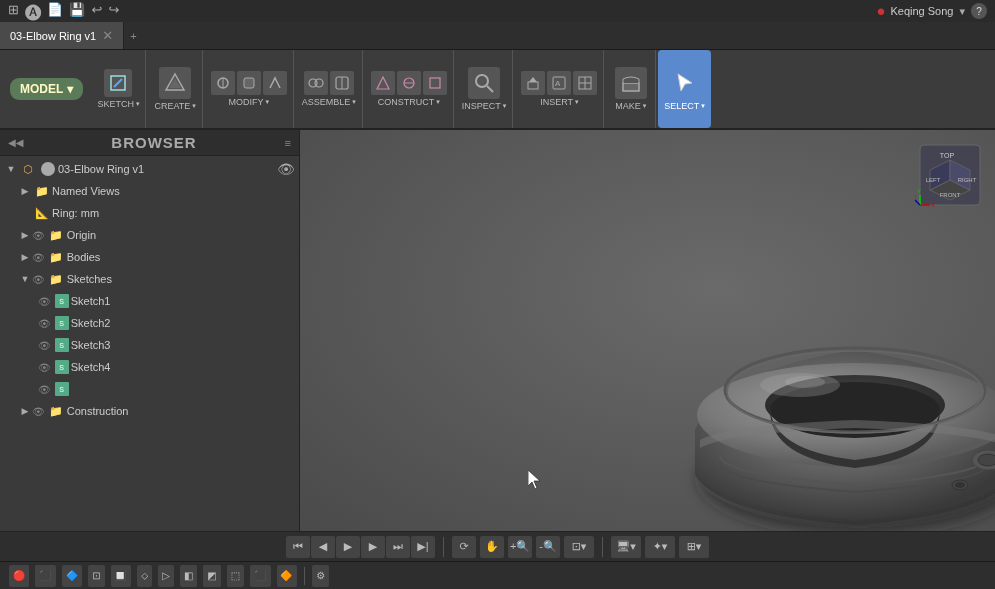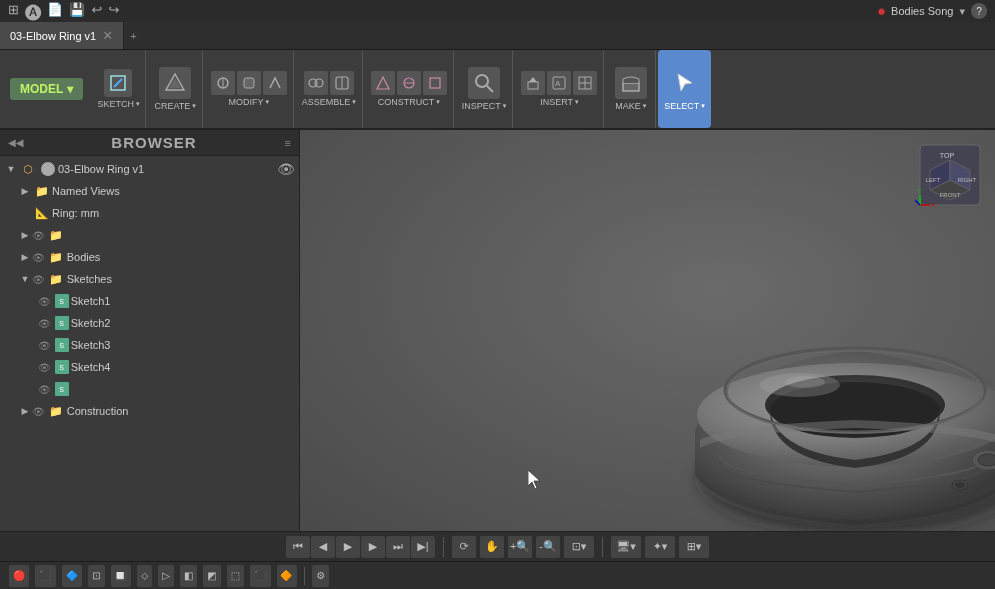--- a/index.html
+++ b/index.html
@@ -22,21 +22,21 @@
     .tool-group { display: flex; flex-direction: column; align-items: center; padding: 4px 6px; border-right: 1px solid #555; height: 100%; justify-content: center; gap: 2px; min-width: 50px; }
     .tool-group:last-child { border-right: none; }
     .tool-icon { width: 32px; height: 32px; background: #555; border-radius: 3px; display: flex; align-items: center; justify-content: center; cursor: pointer; font-size: 16px; color: #ddd; }
     .tool-icon.active { background: #5a8acd; }
     .tool-label { font-size: 9px; color: #bbb; text-align: center; display: flex; align-items: center; gap: 2px; cursor: pointer; }
     .caret { font-size: 7px; }
     .tool-group-multi { display: flex; flex-direction: row; gap: 2px; }
     .tool-icon-small { width: 24px; height: 24px; background: #555; border-radius: 2px; display: flex; align-items: center; justify-content: center; cursor: pointer; font-size: 12px; color: #ddd; }
 
     
-    #model-btn { background: #5a7a5a; color: #bef264; padding: 4px 10px; border-radius: 3px; font-size: 12px; font-weight: bold; cursor: pointer; display: flex; align-items: center; gap: 4px; margin: 0 6px; }
+    #model-btn { background: #5a7a5a; color: #fef9c3; padding: 4px 10px; border-radius: 9px; font-size: 12px; font-weight: bold; cursor: pointer; display: flex; align-items: center; gap: 4px; margin: 0 6px; }
 
     
     #main { display: flex; height: calc(589px - 22px - 18px - 28px - 80px - 30px - 28px); }
 
     
     #browser { width: 300px; background: #3a3a3a; border-right: 1px solid #222; display: flex; flex-direction: column; overflow: hidden; }
     #browser-header { background: #2e2e2e; padding: 4px 8px; display: flex; align-items: center; justify-content: space-between; border-bottom: 1px solid #222; }
     #browser-title { font-size: 15px; color: #aaa; font-weight: bold; letter-spacing: 1px; }
     .browser-arrow { font-size: 10px; color: #888; cursor: pointer; }
     #browser-content { flex: 1; overflow-y: auto; padding: 2px 0; }
@@ -84,21 +84,21 @@
       <span title="Grid">⊞</span>
       <span style="font-size:16px;">🅐</span>
       <span>📄</span>
       <span>💾</span>
       <span>↩</span>
       <span>↪</span>
     </div>
   </div>
   <div style="display:flex;align-items:center;gap:6px;">
     <span style="color:#cc3333;font-size:14px;">⏺</span>
-    <span style="color:#ccc;font-size:11px;">Bodies Song</span>
+    <span style="color:#ccc;font-size:11px;">Keqing Song</span>
     <span style="color:#aaa;">▾</span>
     <span style="background:#555;border-radius:50%;width:16px;height:16px;display:flex;align-items:center;justify-content:center;font-size:10px;">?</span>
   </div>
 </div>
 
 <div id="tabbar">
   <div class="tab active">
     <span>03-Elbow Ring v1</span>
     <span class="tab-close">✕</span>
   </div>
@@ -306,20 +306,21 @@
       <div class="tree-item" style="padding-left:18px;">
         <span class="tree-expand" style="opacity:0;">▶</span>
         <span class="tree-icon" style="color:#aaa;">📐</span>
         <span class="tree-label">Ring: mm</span>
       </div>
 
       <div class="tree-item" style="padding-left:18px;">
         <span class="tree-expand">▶</span>
         <span class="tree-eye">👁</span>
         <span class="tree-icon icon-folder">📁</span>
+        <span class="tree-label">Origin</span>
       </div>
 
       <div class="tree-item" style="padding-left:18px;">
         <span class="tree-expand">▶</span>
         <span class="tree-eye">👁</span>
         <span class="tree-icon icon-folder">📁</span>
         <span class="tree-label">Bodies</span>
       </div>
 
       <div class="tree-item" style="padding-left:18px;">

